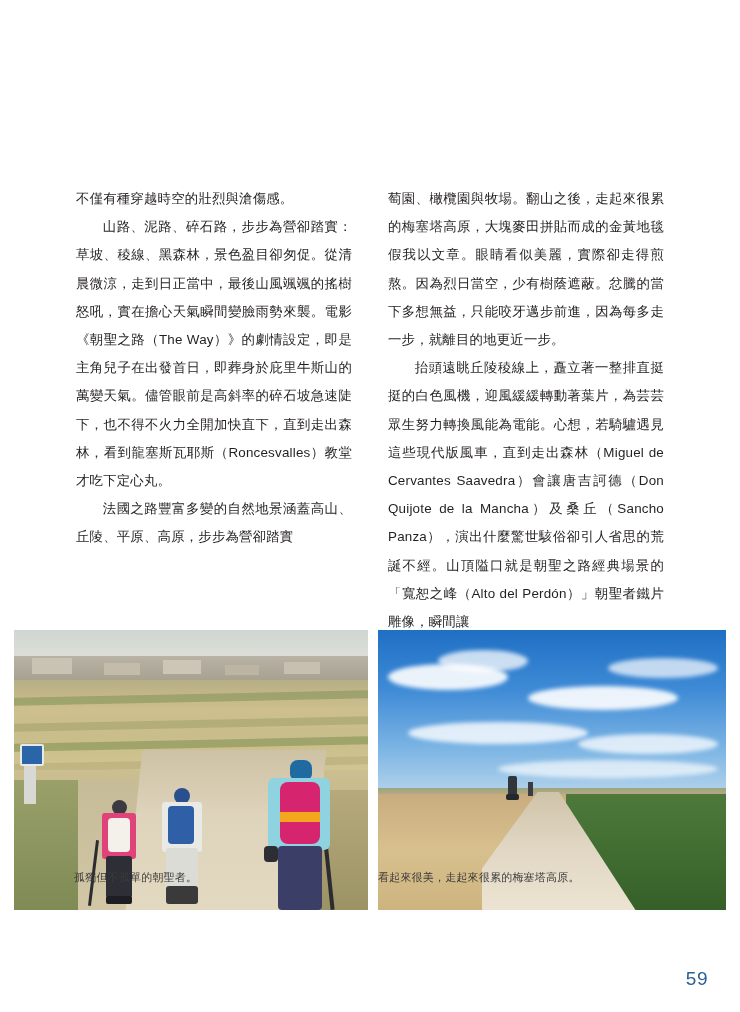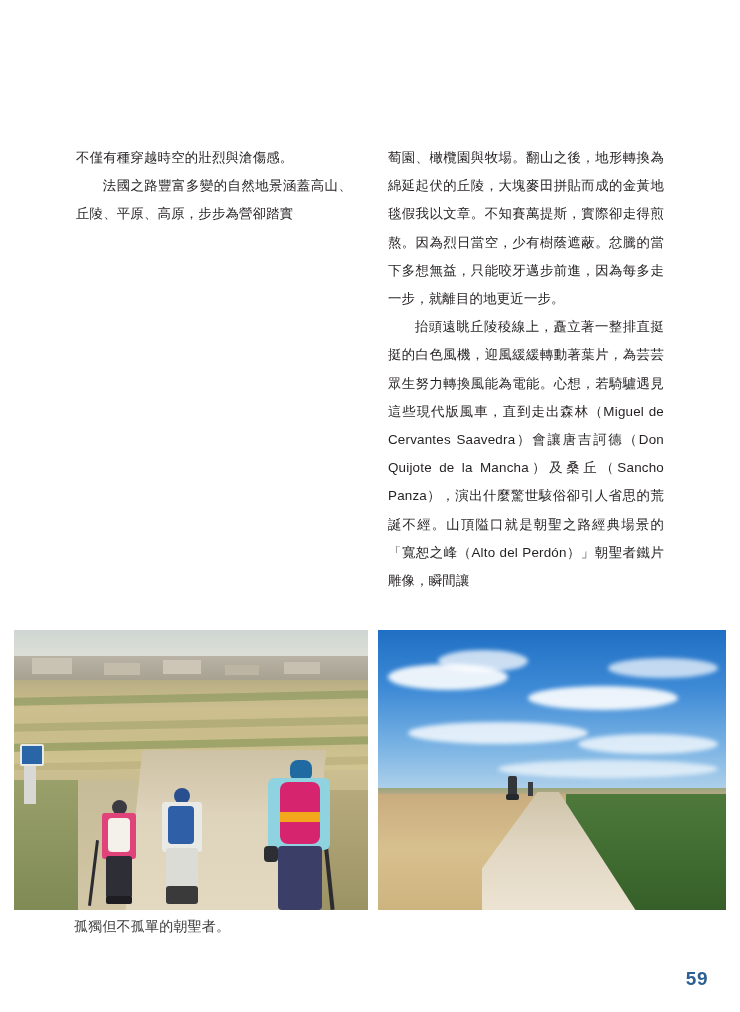--- a/index.html
+++ b/index.html
@@ -22,20 +22,21 @@
   .columns {
     position: absolute;
     left: 76px;
     top: 144px;
     width: 588px;
     display: flex;
     gap: 36px;
   }
   .col {
     width: 276px;
+    margin-top: 41px;
   }
   p.body-text {
     margin: 0 0 0 0;
     font-size: 13.4px;
     line-height: 28.2px;
     text-align: justify;
     text-justify: inter-ideograph;
     letter-spacing: 0.2px;
     color: #231f20;
   }
@@ -79,34 +80,34 @@
   .photo-left {
     left: 14px;
     width: 354px;
   }
   .photo-right {
     left: 378px;
     width: 348px;
   }
   .caption {
     position: absolute;
-    top: 918px;
-    font-size: 14px;
+    top: 870px;
+    font-size: 11px;
     color: #3b3b3b;
     letter-spacing: 0.2px;
   }
   .caption-left { left: 74px; }
   .caption-right { left: 378px; }
 
   .page-number {
     position: absolute;
     right: 32px;
     bottom: 22px;
     font-size: 19px;
-    font-weight: bold;
+    font-weight: normal;
     color: #2c5f94;
     letter-spacing: 0.5px;
   }
 
   
   .p1-sky {
     position: absolute; left:0; top:0; width:100%; height:56px;
     background: linear-gradient(180deg, #cfd6d2 0%, #dfe1d8 60%, #d9d6c4 100%);
   }
   .p1-town {
@@ -235,27 +236,28 @@
 </style>
 </head>
 <body>
 
 <div class="page">
 
   <div class="columns">
 
     <div class="col">
       <p class="body-text">不僅有種穿越時空的壯烈與滄傷感。</p>
+      <p class="body-text indent">山路、泥路、碎石路，步步為營卻踏實：草坡、稜線、黑森林，景色盈目卻匆促。從清晨微涼，走到日正當中，最後山風颯颯的搖樹怒吼，實在擔心天氣瞬間變臉雨勢來襲。電影《朝聖之路（The Way）》的劇情設定，即是主角兒子在出發首日，即葬身於庇里牛斯山的萬變天氣。儘管眼前是高斜率的碎石坡急速陡下，也不得不火力全開加快直下，直到走出森林，看到龍塞斯瓦耶斯（Roncesvalles）教堂才吃下定心丸。</p>
 
 
       <p class="body-text indent">法國之路豐富多變的自然地景涵蓋高山、丘陵、平原、高原，步步為營卻踏實</p>
     </div>
 
     <div class="col">
-      <p class="body-text">萄園、橄欖園與牧場。翻山之後，地形轉換為綿延起伏的丘陵，大塊麥田拼貼而成的金黃地毯假我以文章。不知賽萬提斯，實際卻走得煎熬。因為烈日當空，少有樹蔭遮蔽。忿騰的當下多想無益，只能咬牙邁步前進，因為每多走一步，就離目的地更近一步。</p>
+      <p class="body-text">萄園、橄欖園與牧場。翻山之後，走起來很累的梅塞塔高原，大塊麥田拼貼而成的金黃地毯假我以文章。眼睛看似美麗，實際卻走得煎熬。因為烈日當空，少有樹蔭遮蔽。忿騰的當下多想無益，只能咬牙邁步前進，因為每多走一步，就離目的地更近一步。</p>
       <p class="body-text indent">抬頭遠眺丘陵稜線上，矗立著一整排直挺挺的白色風機，迎風緩緩轉動著葉片，為芸芸眾生努力轉換風能為電能。心想，若騎驢遇見這些現代版風車，直到走出森林（Miguel de Cervantes Saavedra）會讓唐吉訶德（Don Quijote de la Mancha）及桑丘（Sancho Panza），演出什麼驚世駭俗卻引人省思的荒誕不經。山頂隘口就是朝聖之路經典場景的「寬恕之峰（Alto del Perdón）」朝聖者鐵片雕像，瞬間讓</p>
     </div>
 
   </div>
 
   <div class="photos">
 
     <div class="photo photo-left">
       <div class="p1-sky"></div>
       <div class="p1-town"></div>
@@ -309,16 +311,17 @@
       <div class="p2-fieldR"></div>
       <div class="p2-horizon"></div>
       <div class="p2-road"></div>
       <div class="p2-cyclist"></div>
       <div class="p2-walker"></div>
     </div>
 
   </div>
 
   <div class="caption caption-left">孤獨但不孤單的朝聖者。</div>
+  <div class="caption caption-right">看起來很美，走起來很累的梅塞塔高原。</div>
 
   <div class="page-number">59</div>
 
 </div>
 
 </body></html>

